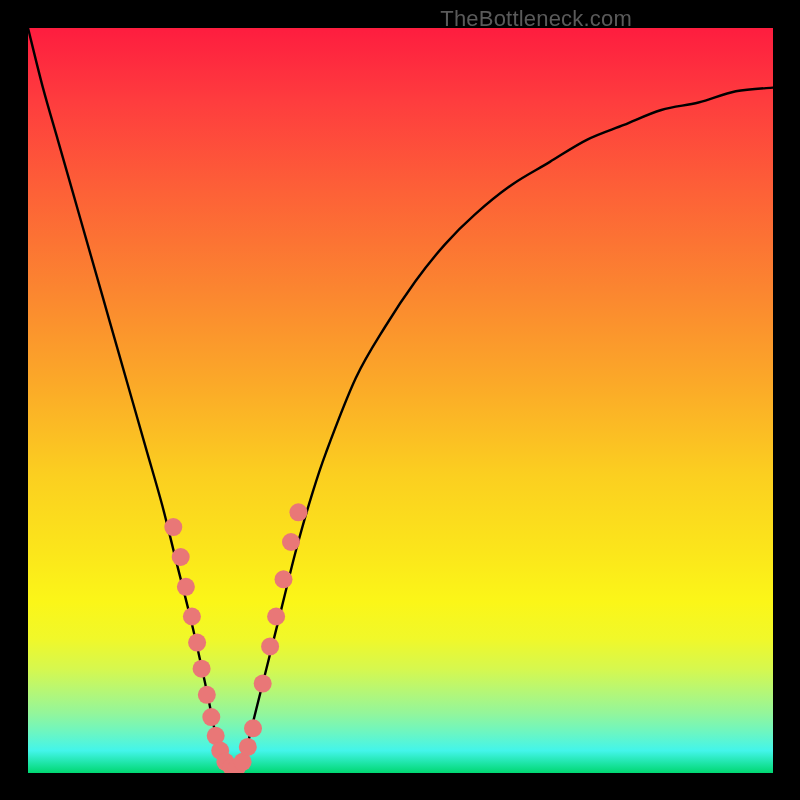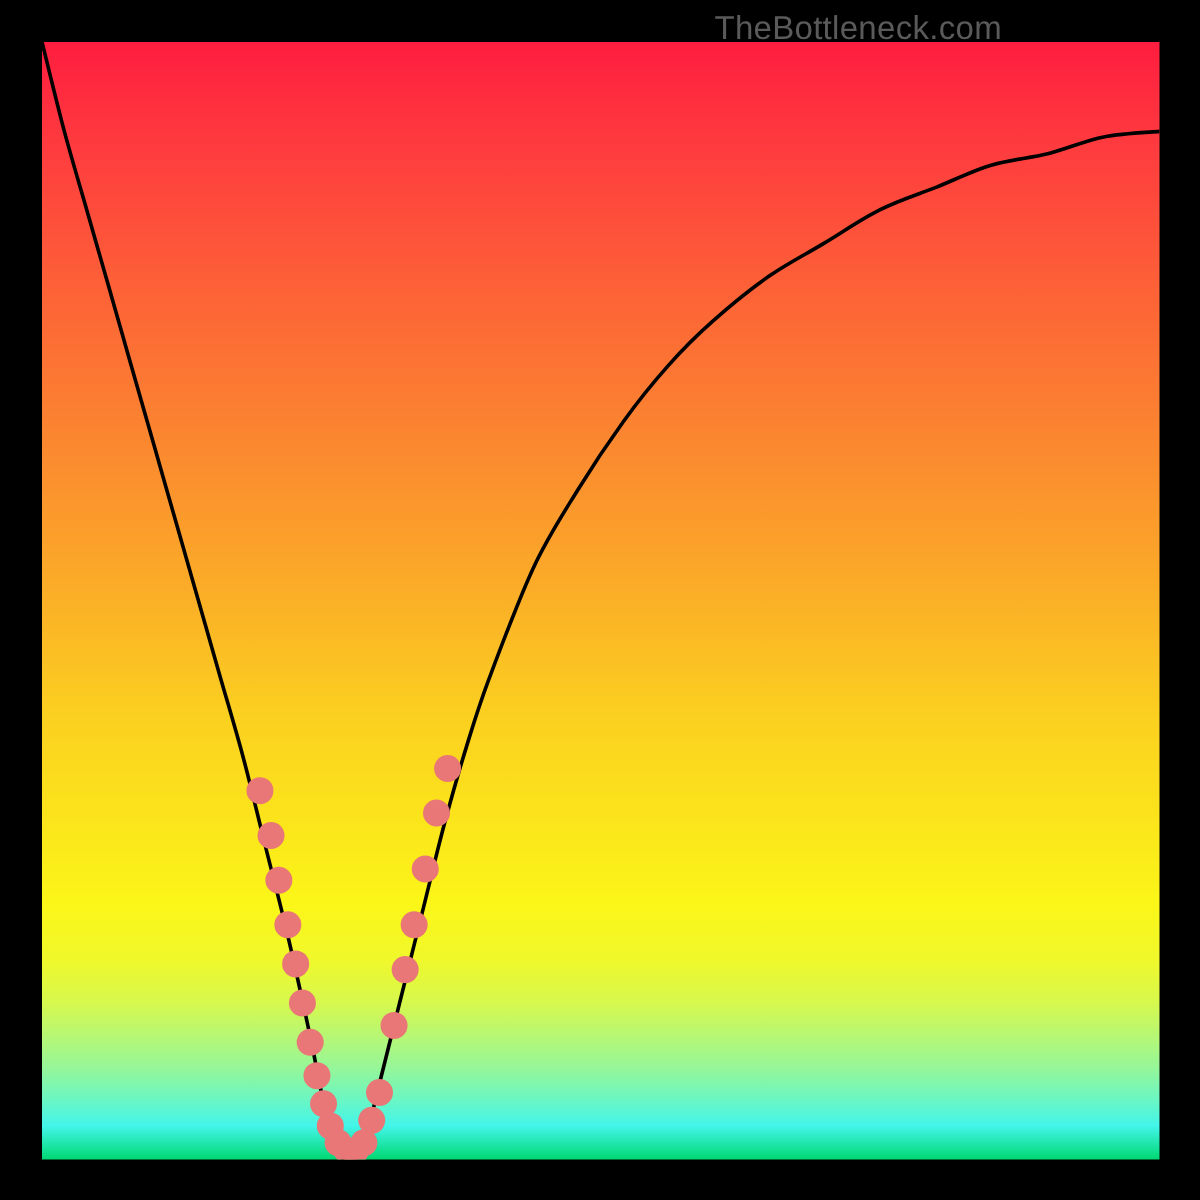--- a/index.html
+++ b/index.html
@@ -11,21 +11,20 @@
     background: #000;
     font-family: Arial, Helvetica, sans-serif;
   }
   .frame {
     position: absolute;
     left: 0;
     top: 0;
     width: 644px;
     height: 800px;
     background: #000;
-    padding-left: 36px;
   }
   .plot-area {
     position: absolute;
     left: 28px;
     top: 28px;
     width: 745px;
     height: 745px;
     
     background: linear-gradient(
       to bottom,

